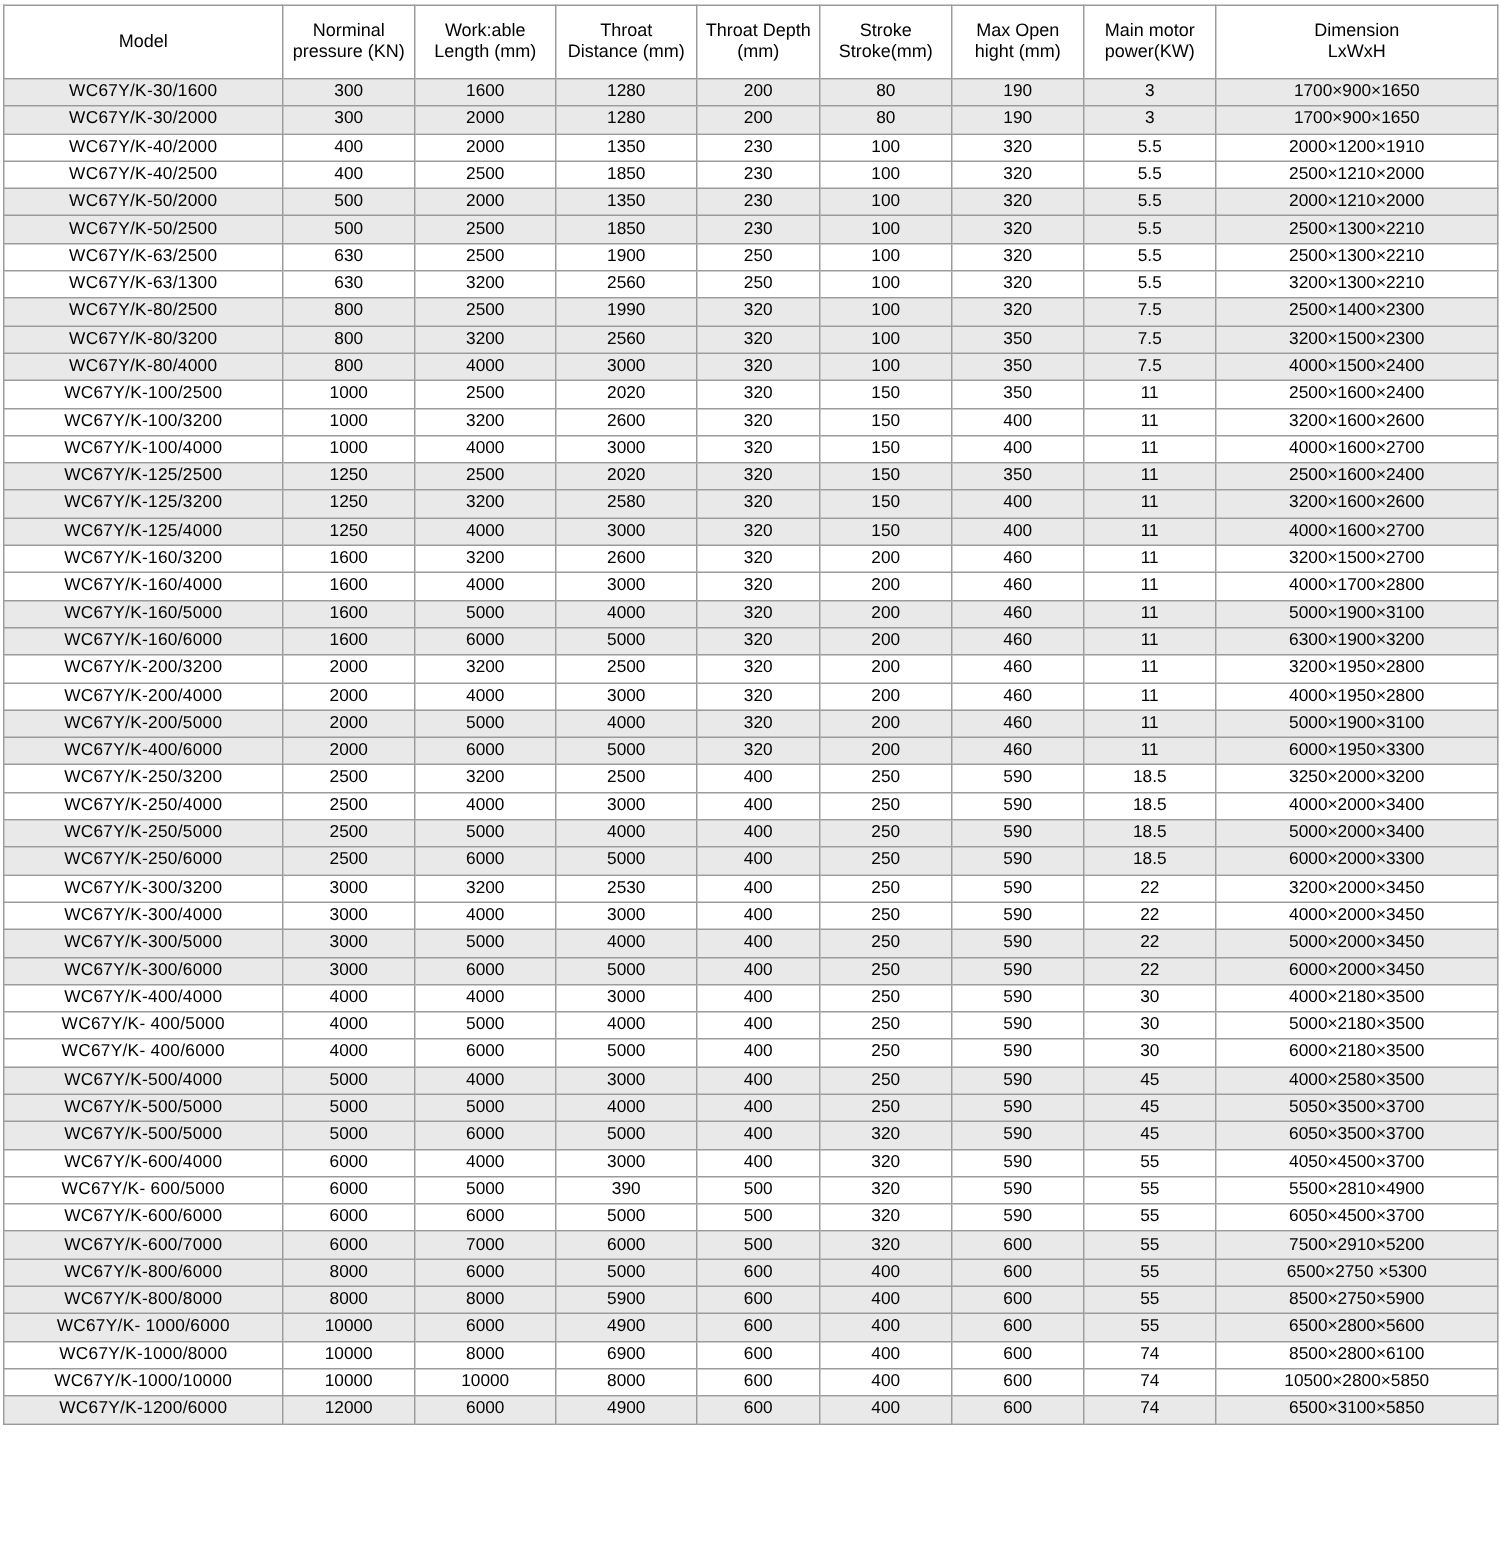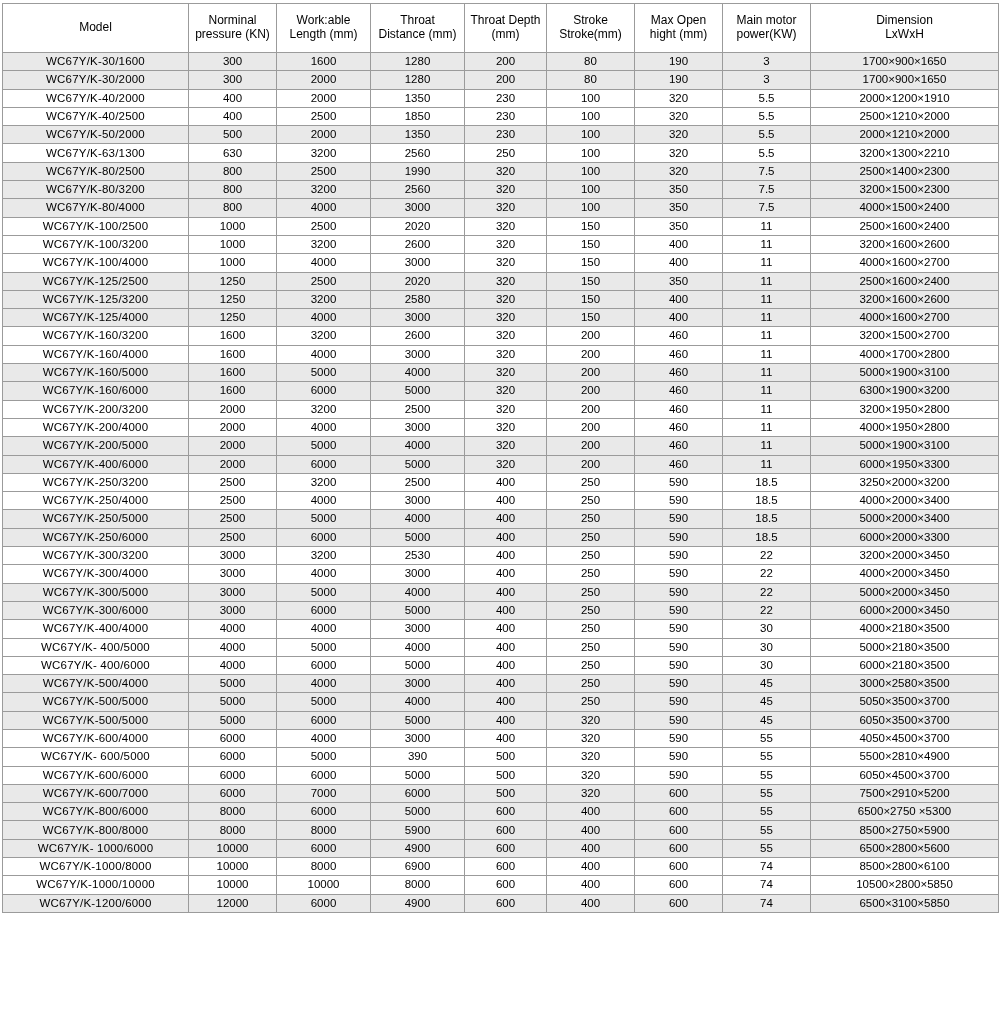--- a/index.html
+++ b/index.html
@@ -168,20 +168,42 @@
         <td class="model-cell">WC67Y/K-50/2000</td>
         <td>500</td>
         <td>2000</td>
         <td>1350</td>
         <td>230</td>
         <td>100</td>
         <td>320</td>
         <td>5.5</td>
         <td class="dim-cell">2000×1210×2000</td>
       </tr>
+      <tr class="shaded">
+        <td class="model-cell">WC67Y/K-50/2500</td>
+        <td>500</td>
+        <td>2500</td>
+        <td>1850</td>
+        <td>230</td>
+        <td>100</td>
+        <td>320</td>
+        <td>5.5</td>
+        <td class="dim-cell">2500×1300×2210</td>
+      </tr>
+      <tr class="plain">
+        <td class="model-cell">WC67Y/K-63/2500</td>
+        <td>630</td>
+        <td>2500</td>
+        <td>1900</td>
+        <td>250</td>
+        <td>100</td>
+        <td>320</td>
+        <td>5.5</td>
+        <td class="dim-cell">2500×1300×2210</td>
+      </tr>
       <tr class="plain">
         <td class="model-cell">WC67Y/K-63/1300</td>
         <td>630</td>
         <td>3200</td>
         <td>2560</td>
         <td>250</td>
         <td>100</td>
         <td>320</td>
         <td>5.5</td>
         <td class="dim-cell">3200×1300×2210</td>
@@ -496,21 +518,21 @@
       </tr>
       <tr class="shaded">
         <td class="model-cell">WC67Y/K-500/4000</td>
         <td>5000</td>
         <td>4000</td>
         <td>3000</td>
         <td>400</td>
         <td>250</td>
         <td>590</td>
         <td>45</td>
-        <td class="dim-cell">3000×2580×3500</td>
+        <td class="dim-cell">4000×2580×3500</td>
       </tr>
       <tr class="shaded">
         <td class="model-cell">WC67Y/K-500/5000</td>
         <td>5000</td>
         <td>5000</td>
         <td>4000</td>
         <td>400</td>
         <td>250</td>
         <td>590</td>
         <td>45</td>

